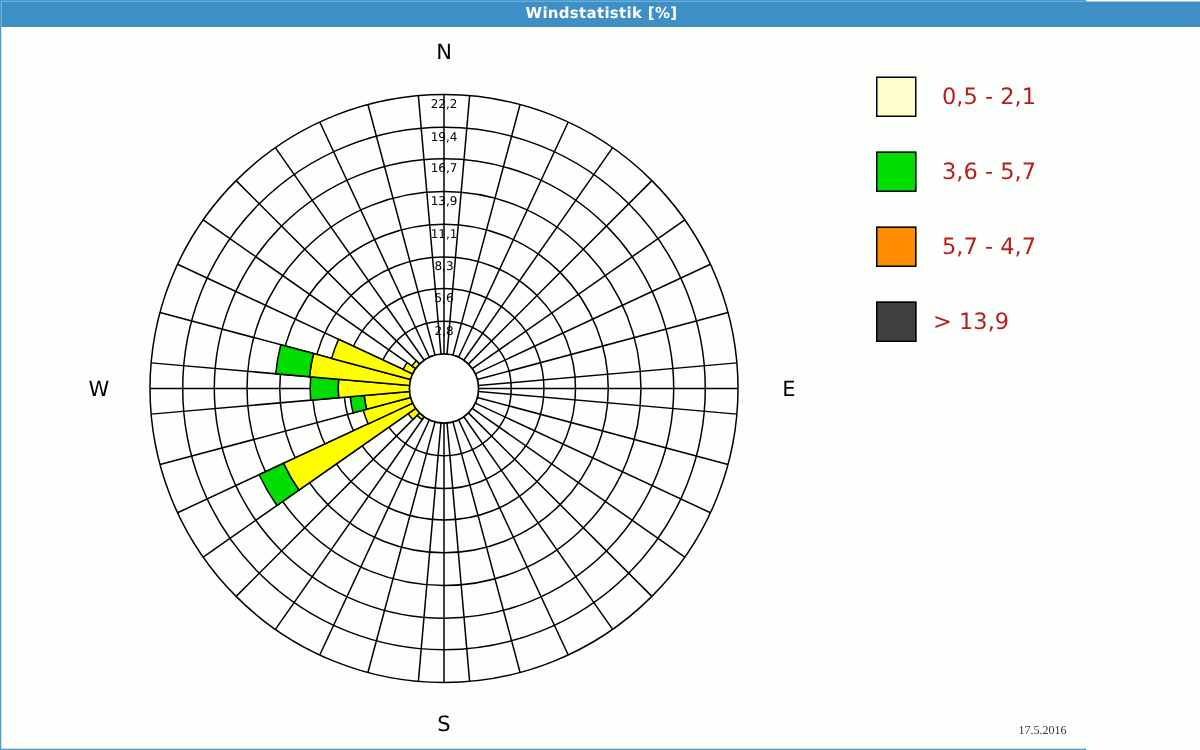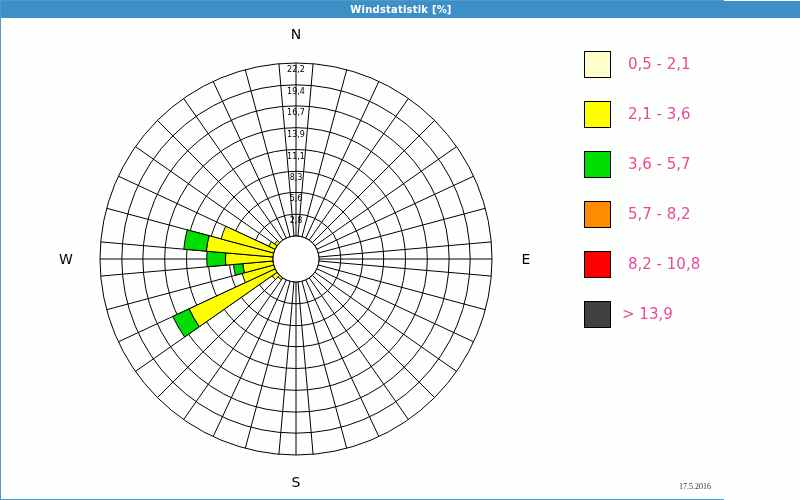--- a/index.html
+++ b/index.html
@@ -42,21 +42,21 @@
     position:absolute;left:583px;top:38px;width:210px;
   }
   .legrow{
     display:flex;align-items:center;height:50px;
   }
   .swatch{
     width:27px;height:27px;border:1px solid #000;
     box-sizing:border-box;flex:0 0 auto;
   }
   .leglbl{
-    margin-left:17px;font-size:15px;color:#ec4899;
+    margin-left:17px;font-size:15px;color:#b91c1c;
     font-family:"DejaVu Sans",sans-serif;white-space:nowrap;
   }
   .leglbl.gt{margin-left:11px;}
   
   #datestamp{
     position:absolute;right:12px;bottom:8px;
     font-size:8px;color:#333;
     font-family:Liberation Serif, serif;
   }
 </style>
@@ -159,34 +159,26 @@
         </g>
     </svg>
   </div>
 
   <div id="legend">
     <div class="legrow">
       <span class="swatch" style="background: rgb(255, 255, 204);"></span>
       <span class="leglbl">0,5 - 2,1</span>
     </div>
     <div class="legrow">
-      <span class="swatch" style="background: rgb(255, 255, 0);"></span>
-      <span class="leglbl">2,1 - 3,6</span>
-    </div>
-    <div class="legrow">
       <span class="swatch" style="background: rgb(0, 221, 0);"></span>
       <span class="leglbl">3,6 - 5,7</span>
     </div>
     <div class="legrow">
       <span class="swatch" style="background: rgb(255, 140, 0);"></span>
-      <span class="leglbl">5,7 - 8,2</span>
-    </div>
-    <div class="legrow">
-      <span class="swatch" style="background: rgb(255, 0, 0);"></span>
-      <span class="leglbl">8,2 - 10,8</span>
+      <span class="leglbl">5,7 - 4,7</span>
     </div>
     <div class="legrow">
       <span class="swatch" style="background: rgb(64, 64, 64);"></span>
       <span class="leglbl gt">&gt; 13,9</span>
     </div>
   </div>
 
   <div id="datestamp">17.5.2016</div>
 
 </div>

